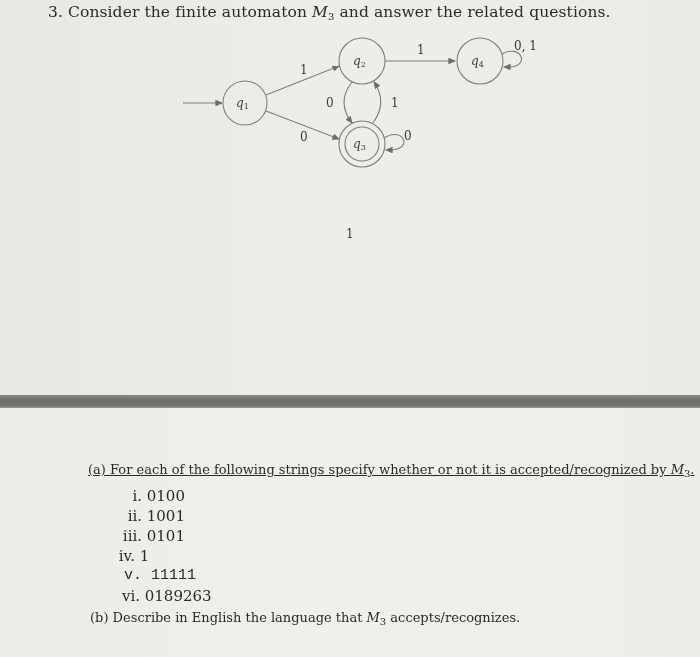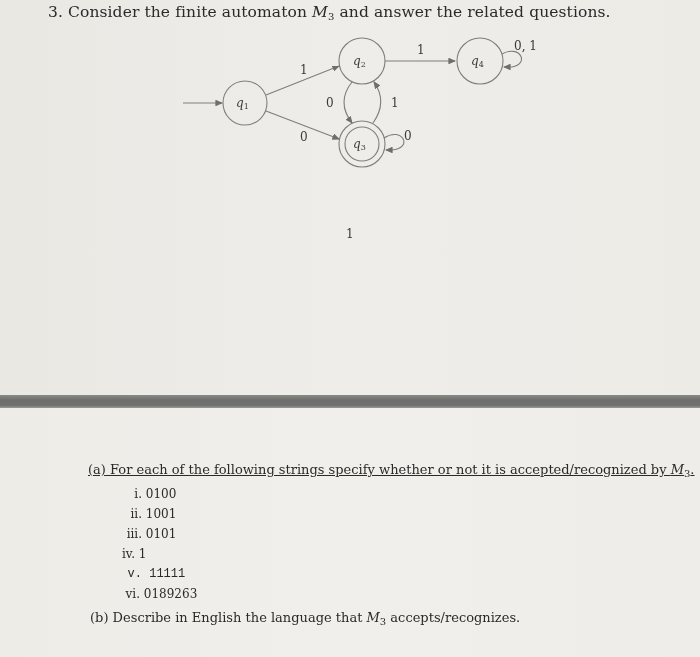--- a/index.html
+++ b/index.html
@@ -13,21 +13,21 @@
     background: linear-gradient(90deg, #e9e8e3 0%, #eeede9 50%, #ecebe6 100%); }
   .page-bottom { position:absolute; left:0; top:408px; width:700px; height:249px;
     background: linear-gradient(90deg, #edece7 0%, #f0efeb 50%, #eeede9 100%); }
   .divider { position:absolute; left:0; top:395px; width:700px; height:13px;
     background: linear-gradient(180deg,#8a8a88 0%, #6d6d6b 40%, #707070 80%, #9a9a98 100%); }
   .q-title { position:absolute; left:48px; top:3px; font-size:15.5px; letter-spacing:0.1px; white-space:nowrap; }
   .math { font-style:italic; }
   .sub { font-size:10px; font-style:normal; vertical-align:-3px; }
   svg.dfa { position:absolute; left:0; top:0; }
   .part { position:absolute; font-size:13px; white-space:nowrap; }
-  .item { position:absolute; font-size:12px; white-space:nowrap; }
+  .item { position:absolute; font-size:15px; white-space:nowrap; }
   .item .num { display:inline-block; text-align:right; }
 </style>
 </head>
 <body>
 
 <div class="page-top"></div>
 <div class="divider"></div>
 <div class="page-bottom"></div>
 
 <div class="q-title">

